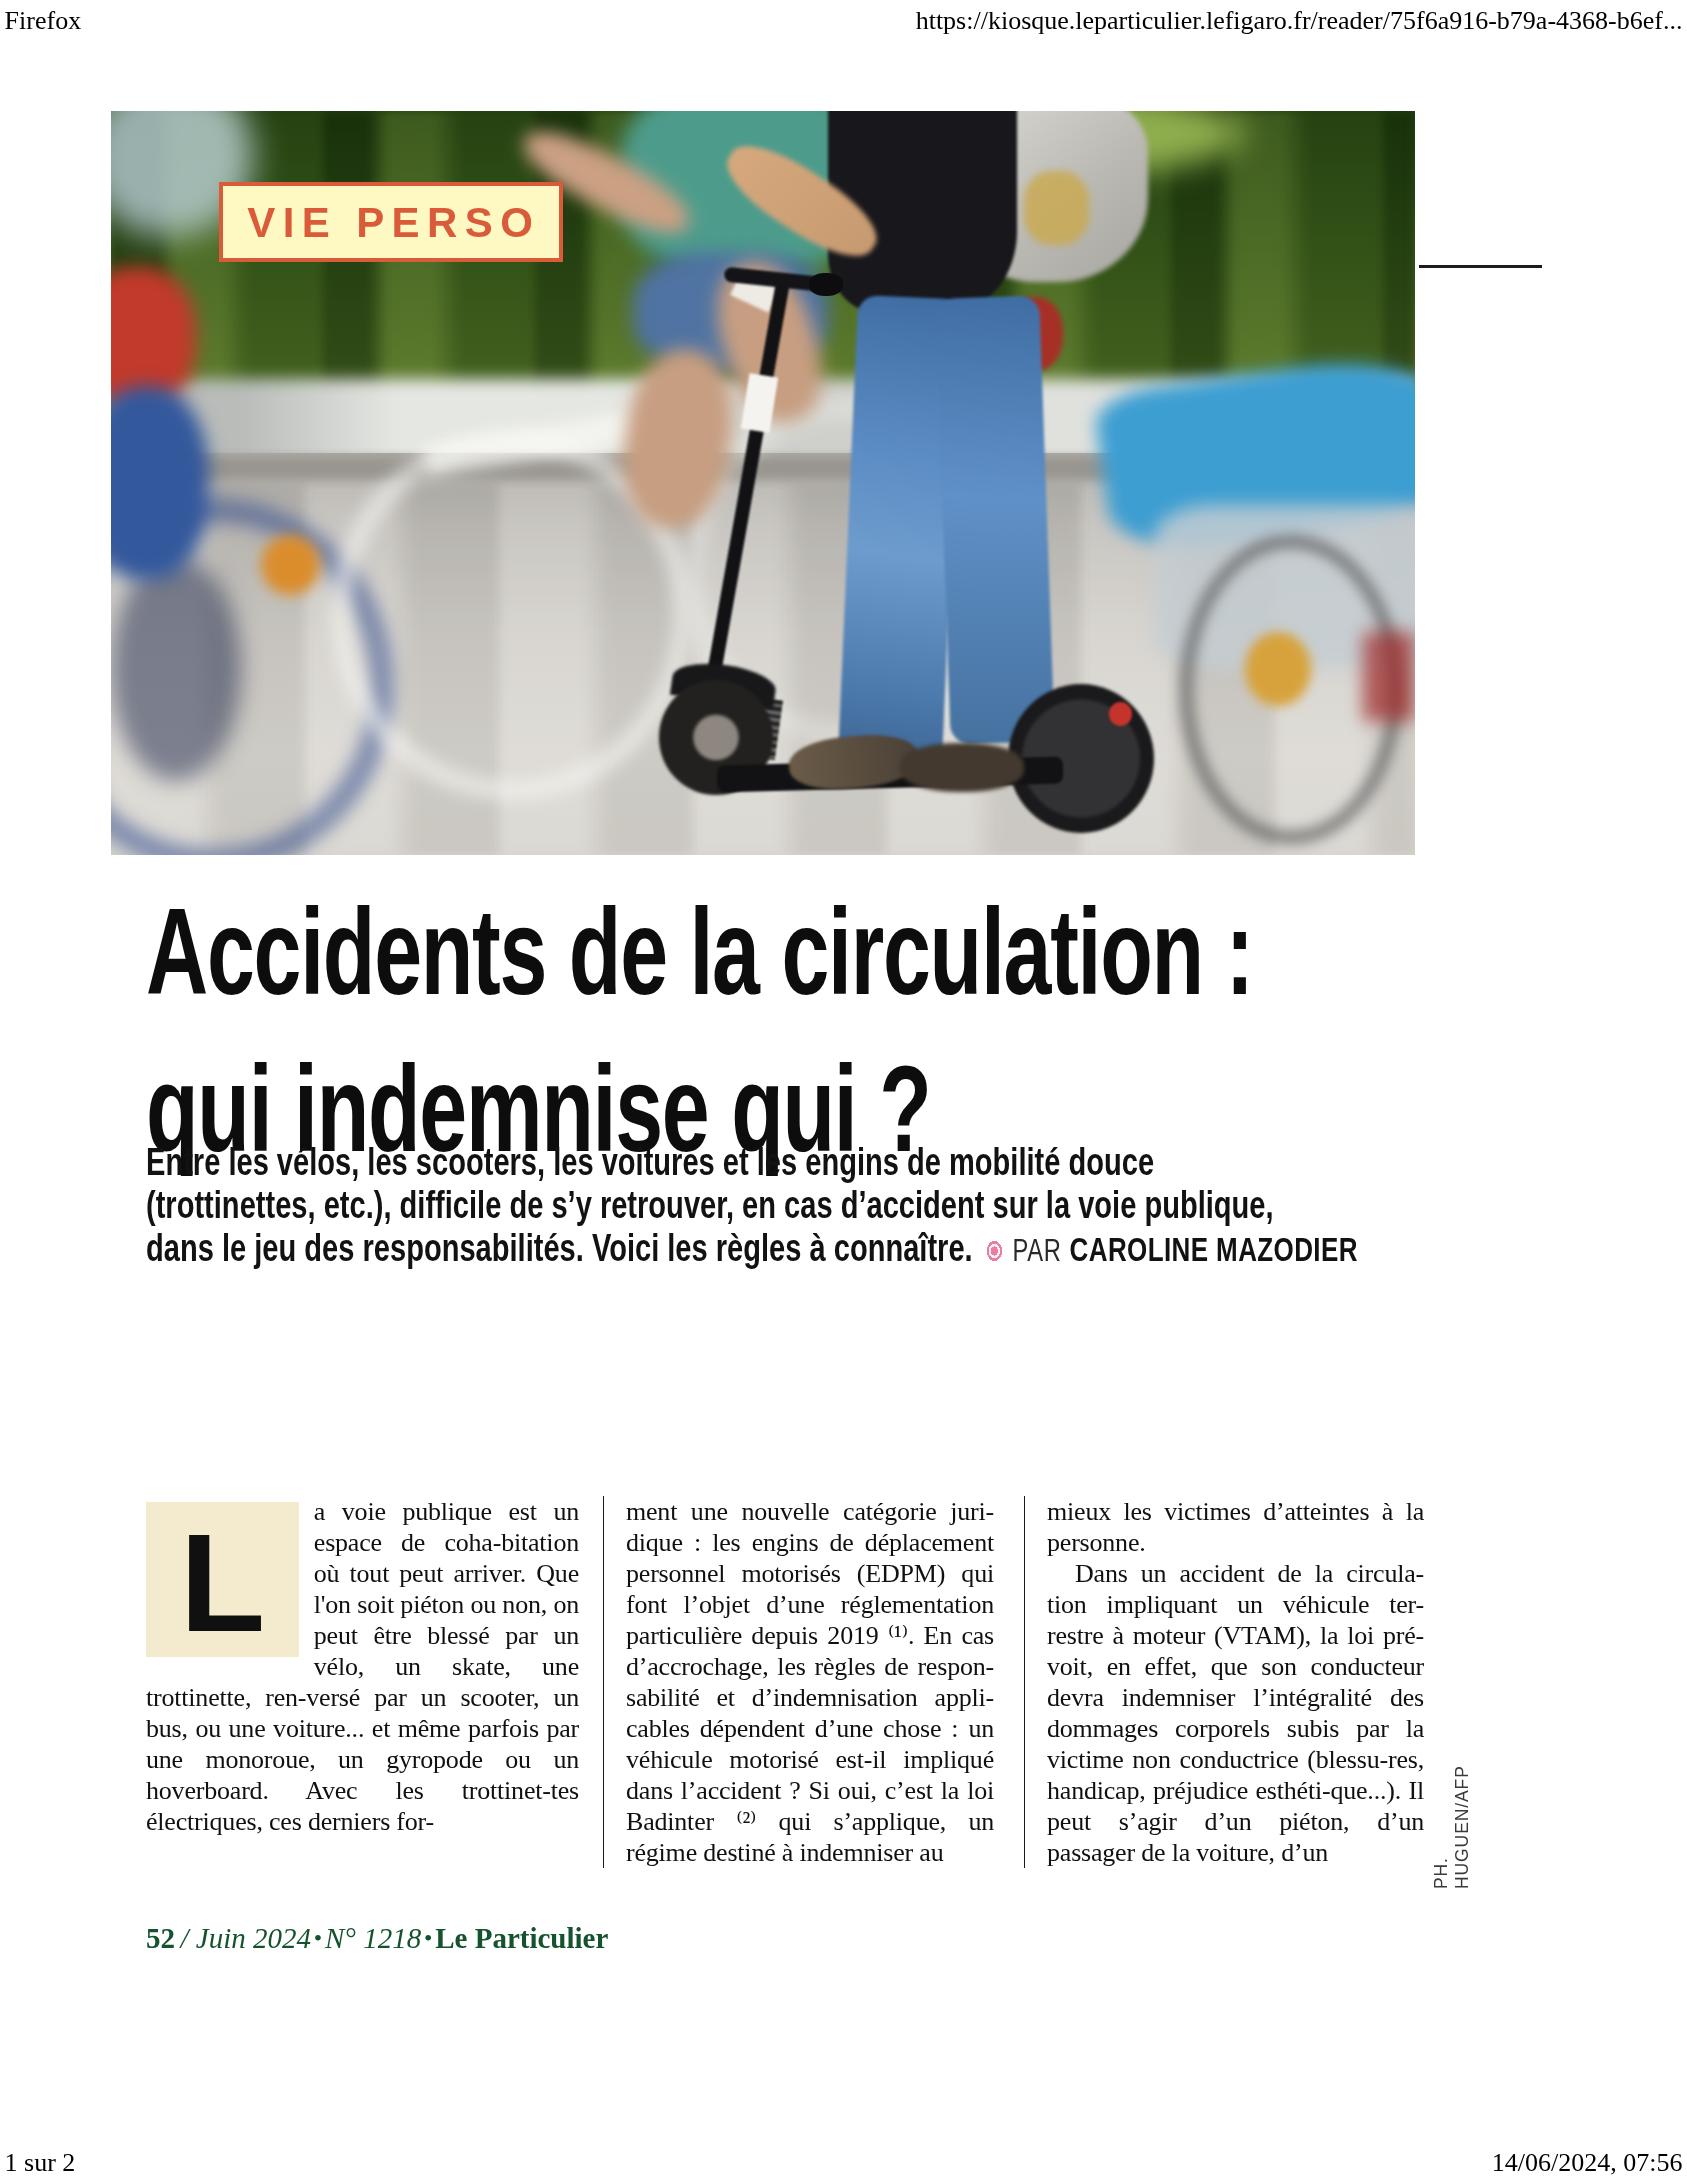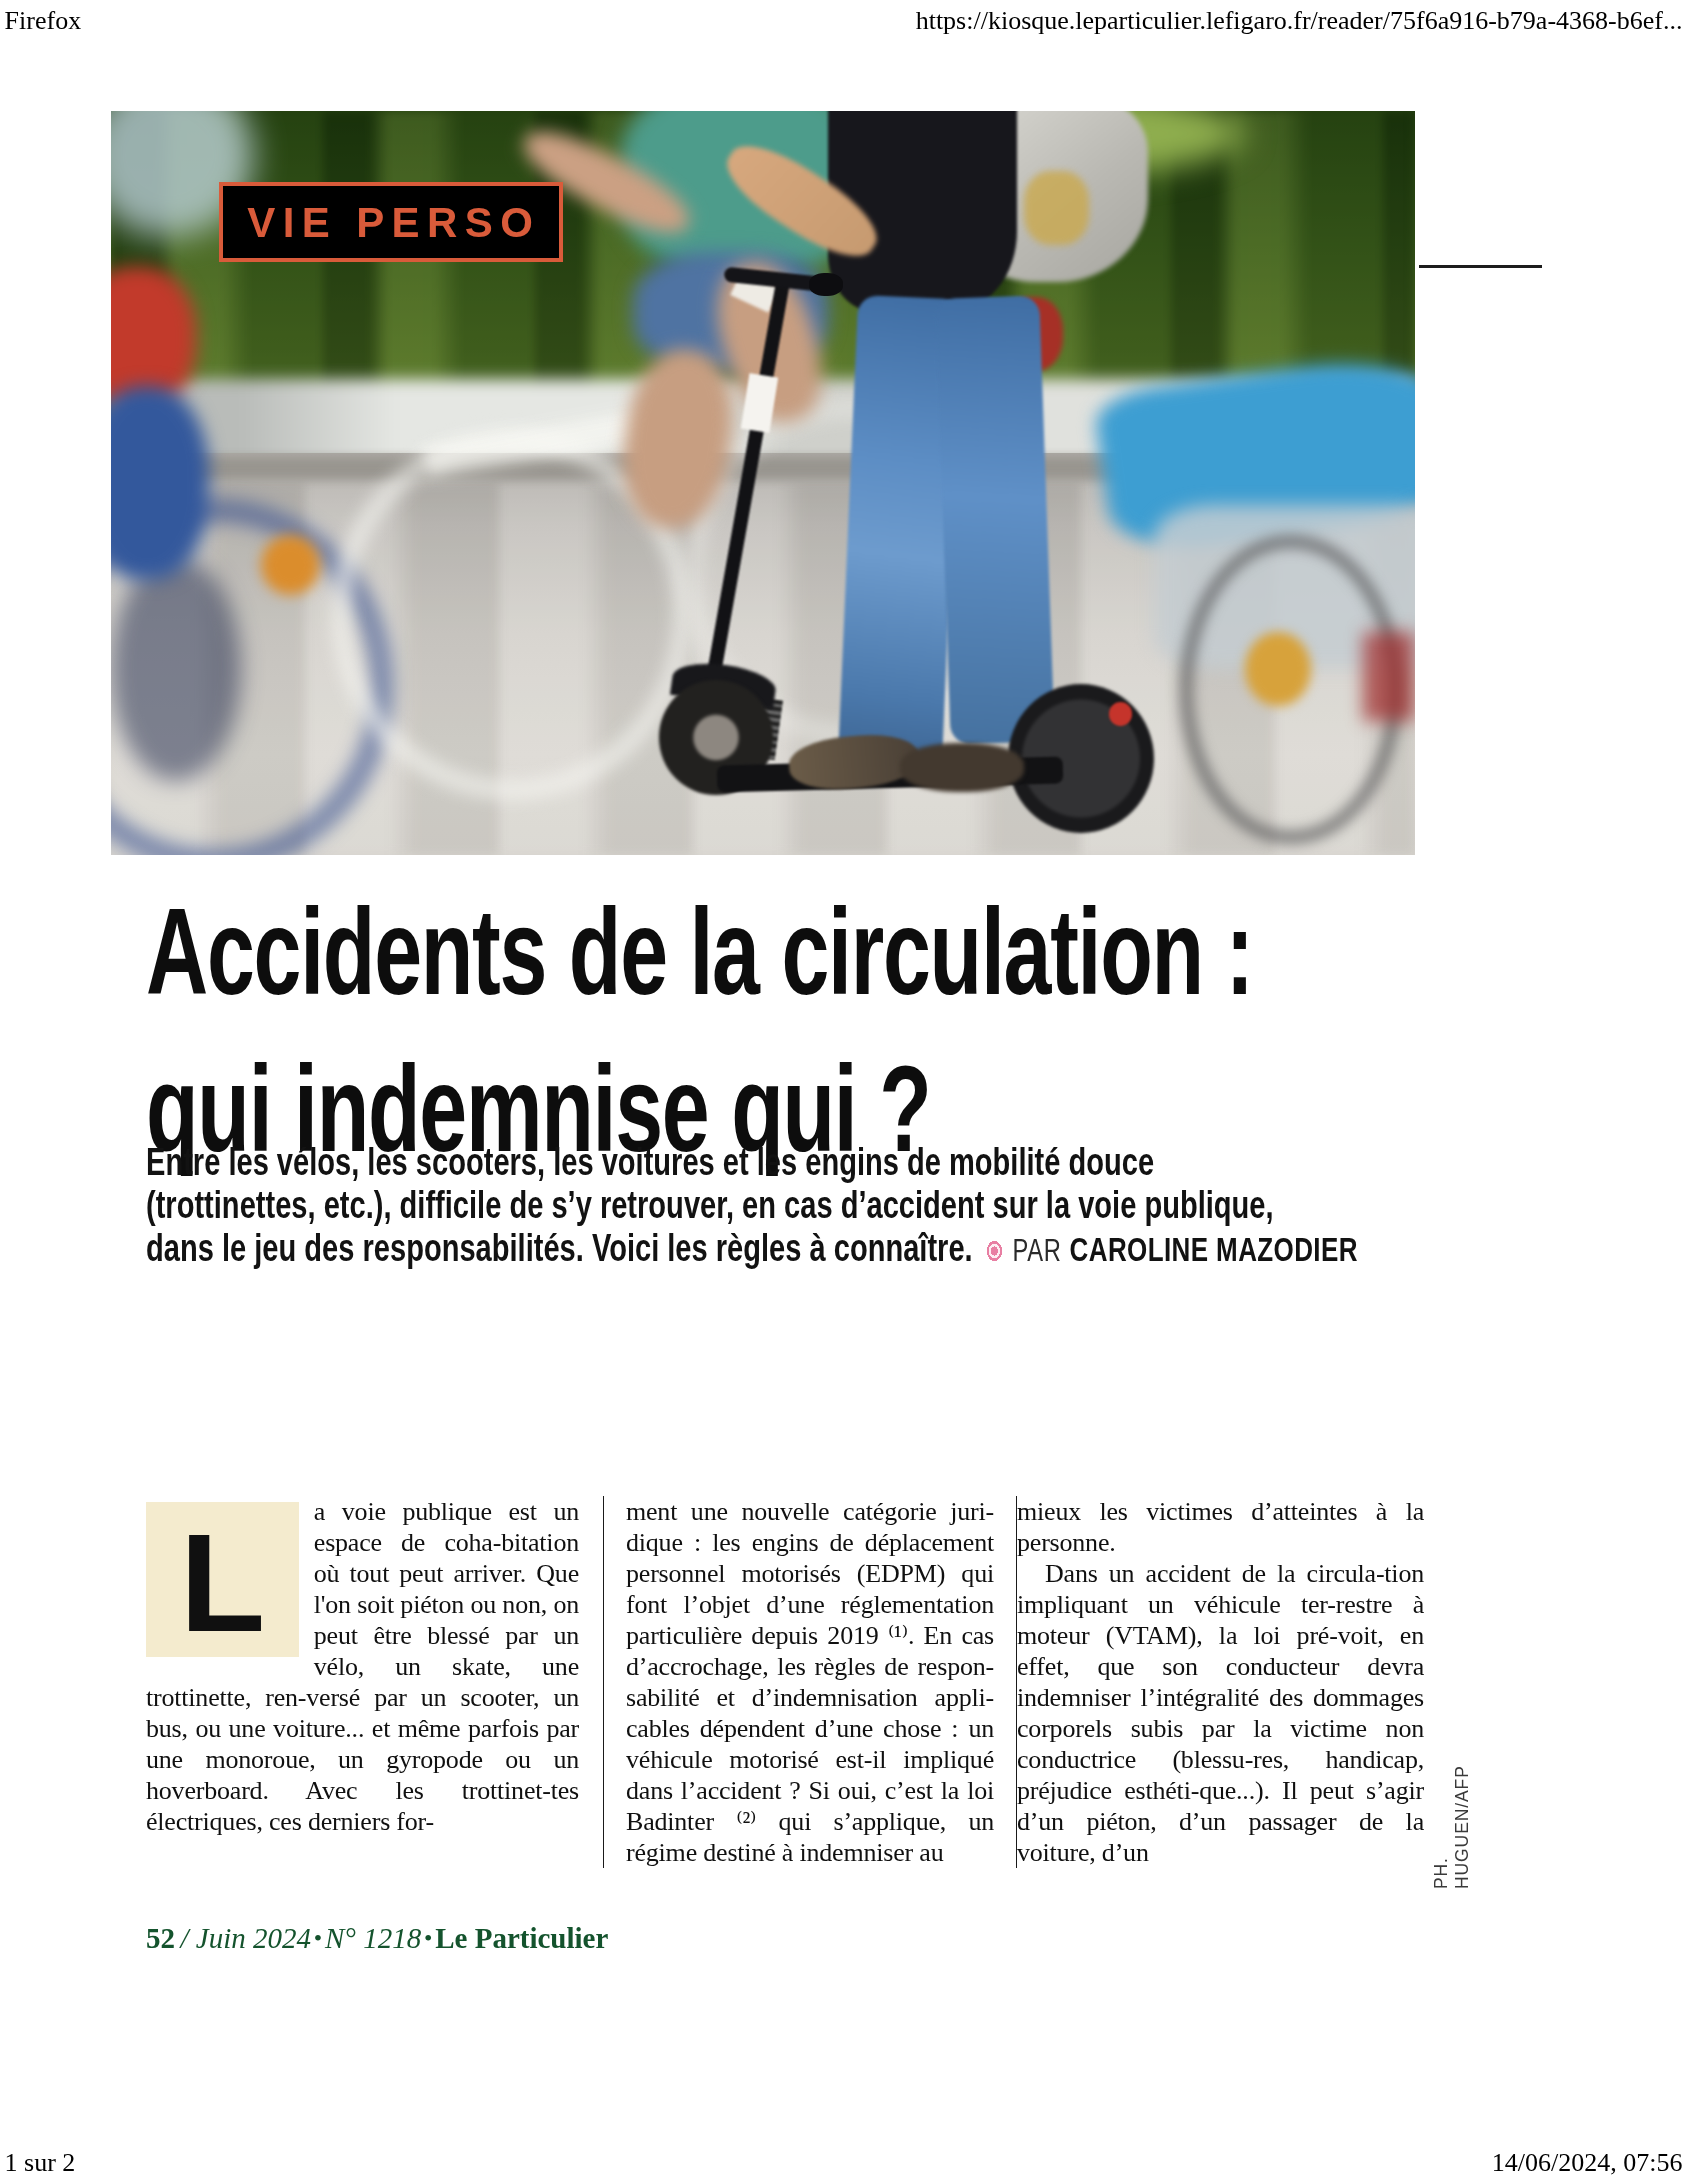--- a/index.html
+++ b/index.html
@@ -61,21 +61,21 @@
   .sc-bar{left:47%;top:21.6%;width:8%;height:2%;background:#141418;transform:rotate(6deg);border-radius:9.2px;filter:blur(0.9px);}
   .sc-grip{left:53.5%;top:21.8%;width:2.6%;height:3%;background:#0d0d10;border-radius:45%;}
   .sc-tag{left:48.6%;top:35.5%;width:2.2%;height:7.5%;background:#f5f3ef;transform:rotate(9deg);filter:blur(0.9px);}
   .sc-spring{left:49.6%;top:79%;width:1.6%;height:8%;background:repeating-linear-gradient(180deg,#222 0 3.7px,#666 3.7px 7.4px);transform:rotate(8deg);filter:blur(0.9px);}
   .sc-deck{left:46.5%;top:87.3%;width:26.5%;height:3.6%;background:#121214;border-radius:7.4px;transform:rotate(-1.5deg);filter:blur(0.9px);}
   .sc-fender{left:43%;top:74.5%;width:8%;height:5%;background:#18181b;border-radius:50% 50% 0 0;transform:rotate(8deg);filter:blur(1.4px);}
   .sc-fw{left:42%;top:76.5%;width:8.8%;height:15.5%;border-radius:50%;background:radial-gradient(circle,#8d8780 0 26%,#22211f 30% 100%);filter:blur(1.4px);}
   .sc-rw{left:68.8%;top:77%;width:11.2%;height:20%;border-radius:50%;background:radial-gradient(circle,#323234 0 55%,#1a1a1c 58% 100%);filter:blur(1.4px);}
   .sc-rred{left:76.5%;top:79.5%;width:1.8%;height:3.2%;background:#c5342b;border-radius:50%;filter:blur(0.9px);}
 
-  .kicker{position:absolute;left:8.3%;top:9.6%;background:#000000;border:4.6px solid #d95b3a;
+  .kicker{position:absolute;left:8.3%;top:9.6%;background:#fef9c3;border:4.6px solid #d95b3a;
           color:#d95b3a;font-family:"Liberation Sans",sans-serif;font-weight:bold;
           font-size:42px;letter-spacing:7.4px;padding:13px 18.5px 11px 24px;white-space:nowrap;}
 
   .markline{position:absolute;left:1419px;top:265px;width:123px;height:2.8px;background:#1c1c1c;}
 
   
   .title{position:absolute;left:146px;top:873px;margin:0;color:#0d0d0d;
          font-family:"Liberation Sans",sans-serif;font-weight:bold;font-size:123px;
          line-height:157px;letter-spacing:-1.8px;white-space:nowrap;
          transform:scaleX(0.70);transform-origin:left top;}
@@ -93,21 +93,21 @@
   .bypar{font-weight:normal;font-size:31px;color:#2a2a2a;letter-spacing:0.9px;}
   .byname{font-size:34px;letter-spacing:0.5px;}
 
   
   .columns{position:absolute;left:146px;top:1496px;width:1278px;display:flex;
            font-size:26px;line-height:31px;text-align:justify;color:#101010;
            letter-spacing:-0.2px;}
   .columns p{margin:0;}
   .col1{flex:0 0 457px;padding-right:24px;box-sizing:border-box;}
   .col2{flex:0 0 413px;padding:0 22px;box-sizing:border-box;border-left:1.8px solid #1a1a1a;}
-  .col3{flex:1;box-sizing:border-box;border-left:1.8px solid #1a1a1a;}
+  .col3{flex:1;padding-left:22px;box-sizing:border-box;border-left:1.8px solid #1a1a1a;margin-left:8px;}
   .col3 .indent{text-indent:28px;}
   .dropcap{float:left;width:153px;height:155px;margin:5.5px 14.8px 1.8px 0;background:#f4ebce;
            color:#101010;font-family:"Liberation Sans",sans-serif;font-weight:bold;
            font-size:140px;line-height:162px;text-align:center;}
 
   
   .credit{position:absolute;left:1431px;top:1741px;height:148px;
           writing-mode:vertical-rl;transform:rotate(180deg);
           font-family:"Liberation Sans",sans-serif;font-size:17.5px;color:#3a3a3a;letter-spacing:0.9px;}
   .magfooter{position:absolute;left:146px;top:1922px;font-size:29px;color:#14532d;}

